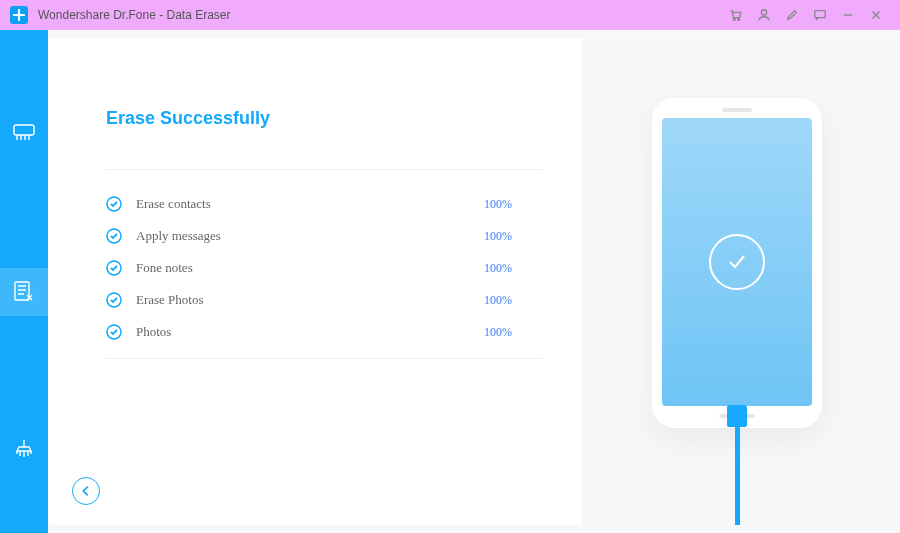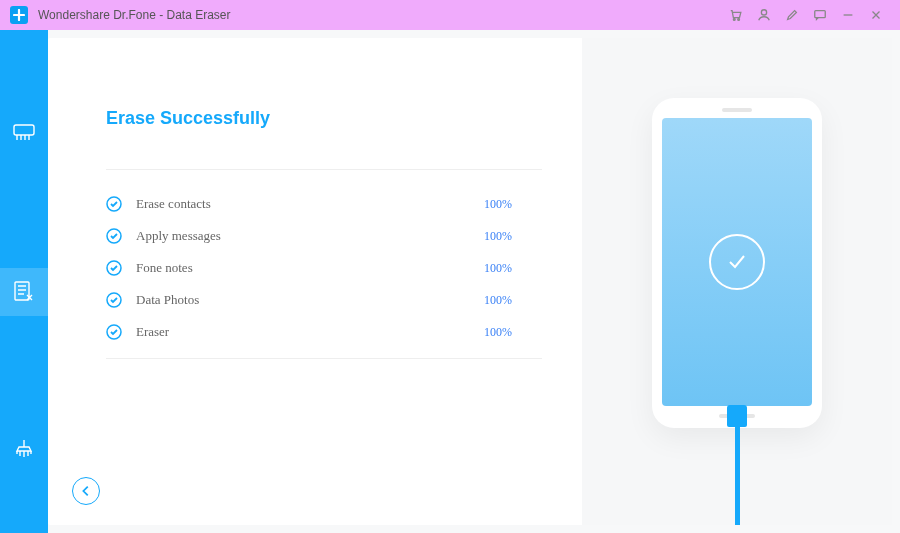--- a/index.html
+++ b/index.html
@@ -277,29 +277,29 @@
                   <path d="M5 8l2 2 4-4" stroke="#15a9fb" fill="none" stroke-width="1.8"></path>
                 </svg></span>
             <span class="label">Fone notes</span>
             <span class="pct">100%</span>
           </li>
           <li class="task-row">
             <span class="check"><svg viewBox="0 0 16 16">
                   <circle cx="8" cy="8" r="7" stroke="#15a9fb" fill="none" stroke-width="1.5"></circle>
                   <path d="M5 8l2 2 4-4" stroke="#15a9fb" fill="none" stroke-width="1.8"></path>
                 </svg></span>
-            <span class="label">Data Photos</span>
-            <span class="pct">100%</span>
-          </li>
-          <li class="task-row">
-            <span class="check"><svg viewBox="0 0 16 16">
-                  <circle cx="8" cy="8" r="7" stroke="#15a9fb" fill="none" stroke-width="1.5"></circle>
-                  <path d="M5 8l2 2 4-4" stroke="#15a9fb" fill="none" stroke-width="1.8"></path>
-                </svg></span>
-            <span class="label">Eraser</span>
+            <span class="label">Erase Photos</span>
+            <span class="pct">100%</span>
+          </li>
+          <li class="task-row">
+            <span class="check"><svg viewBox="0 0 16 16">
+                  <circle cx="8" cy="8" r="7" stroke="#15a9fb" fill="none" stroke-width="1.5"></circle>
+                  <path d="M5 8l2 2 4-4" stroke="#15a9fb" fill="none" stroke-width="1.8"></path>
+                </svg></span>
+            <span class="label">Photos</span>
             <span class="pct">100%</span>
           </li>
         </ul>
         <div class="bottom-divider"></div>
 
         <div class="back-btn">
           <svg viewBox="0 0 16 16">
               <path d="M10 3l-5 5 5 5"></path>
             </svg>
         </div>

